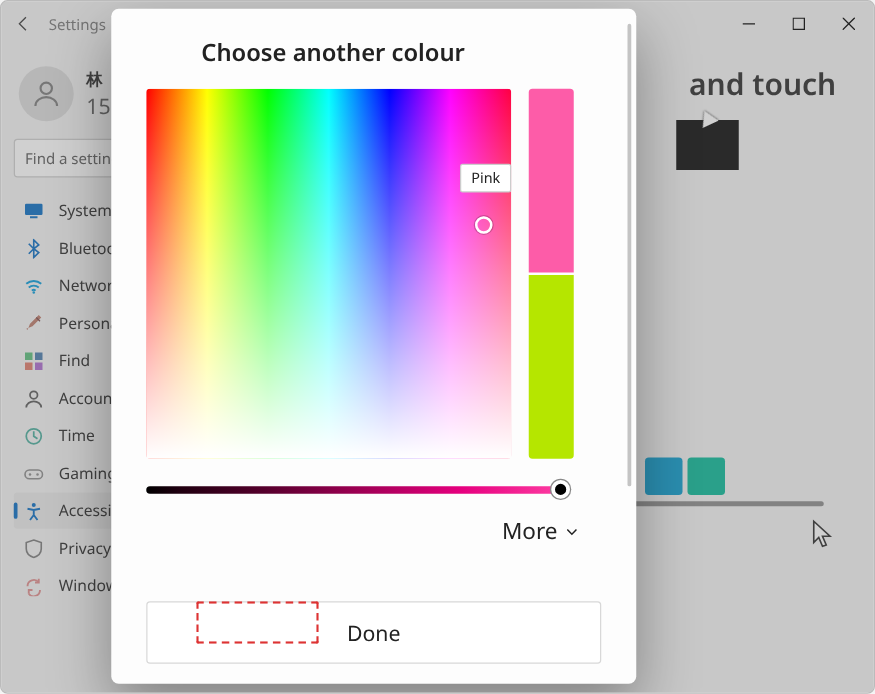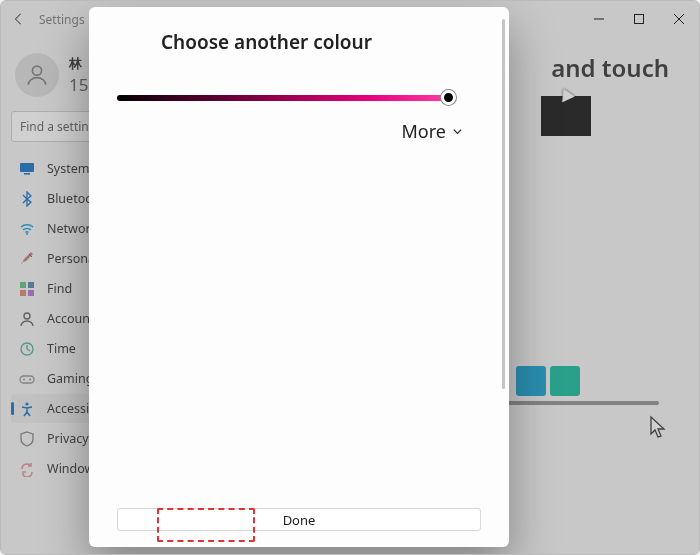--- a/index.html
+++ b/index.html
@@ -51,21 +51,21 @@
   .prev-col { width:36px; display:flex; flex-direction:column; gap:2px; }
   .prev-top { flex:1; background:#fd5ca8; border-radius:3px 3px 0 0; }
   .prev-bot { flex:1; background:#b5e600; border-radius:0 0 3px 3px; }
 
   .hue { margin-top: 22px; width: 335px; height:6px; border-radius:3px; background: linear-gradient(to right, #000 0%, #200010 8%, #55002c 28%, #9b0052 50%, #e5007e 75%, #ff3fa4 100%); position:relative; }
   .hue .thumb { position:absolute; right:-4px; top:-5px; width:15px; height:15px; background:#000; border:3.5px solid #fff; border-radius:50%; box-shadow:0 0 0 1px #888; }
 
   .more { margin-top:18px; align-self:flex-end; margin-right:18px; font-size:18px; color:#222; display:flex; align-items:center; gap:6px; }
 
   .dlg-buttons { margin-top:auto; display:flex; gap:10px; padding-top:18px; }
-  .dlg-btn { flex:1; height:23px; background:#fff; border:1px solid #d8d8d8; border-radius:3px; font-size:13px; color:#222; display:flex; align-items:center; justify-content:center; }
+  .dlg-btn { flex:1; height:50px; background:#fff; border:1px solid #d8d8d8; border-radius:3px; font-size:17px; color:#222; display:flex; align-items:center; justify-content:center; }
   .highlight { position:absolute; border:2px dashed #d33; width:98px; height:34px; border-radius:2px; pointer-events:none; }
   
   .dlg-scroll { position:absolute; right:4px; top:12px; width:3px; height:370px; background:#c4c4c4; border-radius:2px; }
 </style>
 </head>
 <body>
 
 <div class="titlebar">
   <div class="back">
     <svg viewBox="0 0 16 16" width="14" height="14">
@@ -224,20 +224,24 @@
       <path d="M4 2l0 17 4-4 3 7 3-1-3-7 6 0z" fill="#fff" stroke="#222" stroke-width="1.3"></path>
     </svg>
 </div>
 
 <div class="overlay"></div>
 
 <div class="dialog">
   <div class="dlg-scroll"></div>
   <h2>Choose another colour</h2>
   <div class="picker-row">
+    <div class="spectrum">
+      <div class="tooltip">Pink</div>
+      <div class="ring"></div>
+    </div>
     <div class="prev-col">
       <div class="prev-top"></div>
       <div class="prev-bot"></div>
     </div>
   </div>
   <div class="hue">
     <div class="thumb"></div>
   </div>
   <div class="more">
     <span>More</span>

